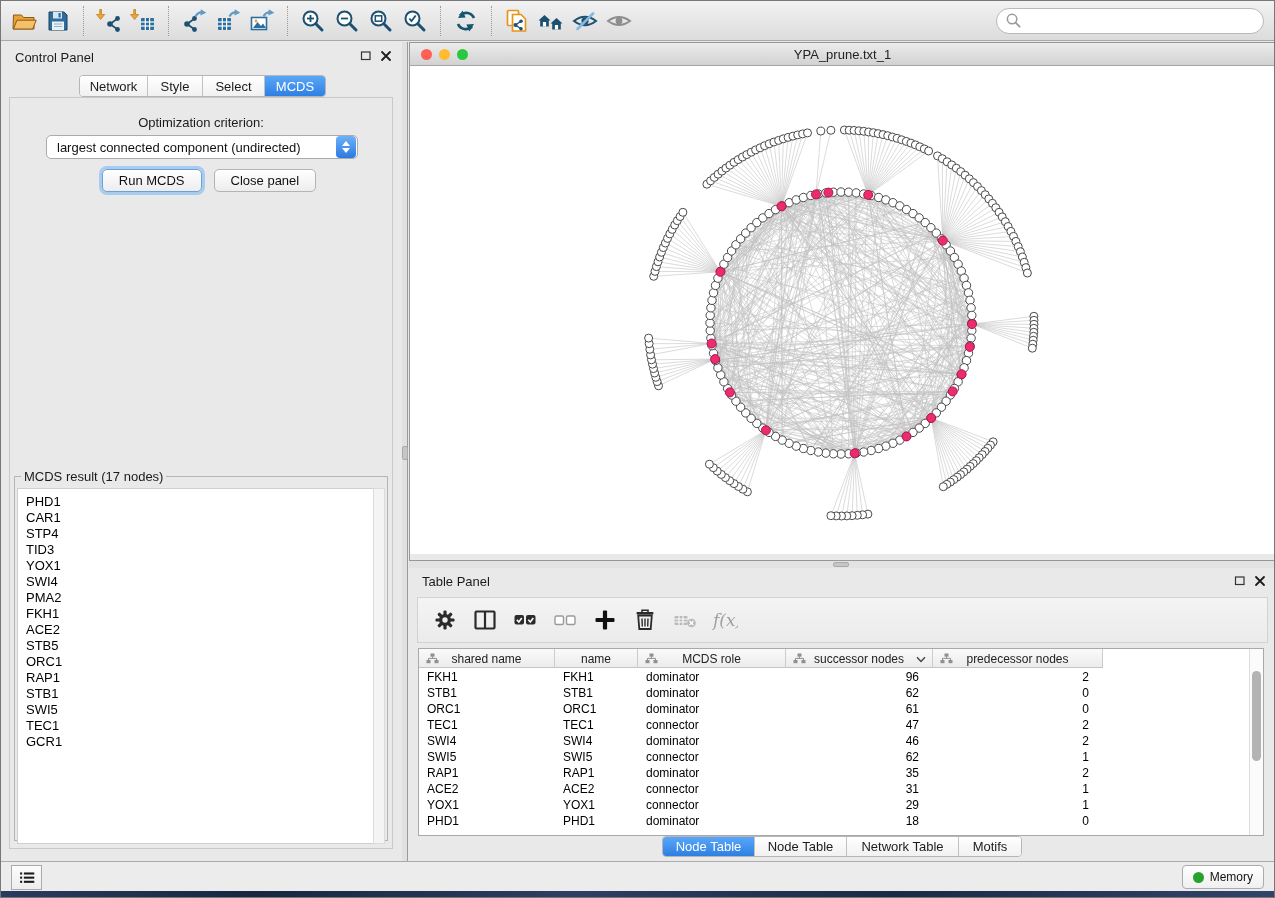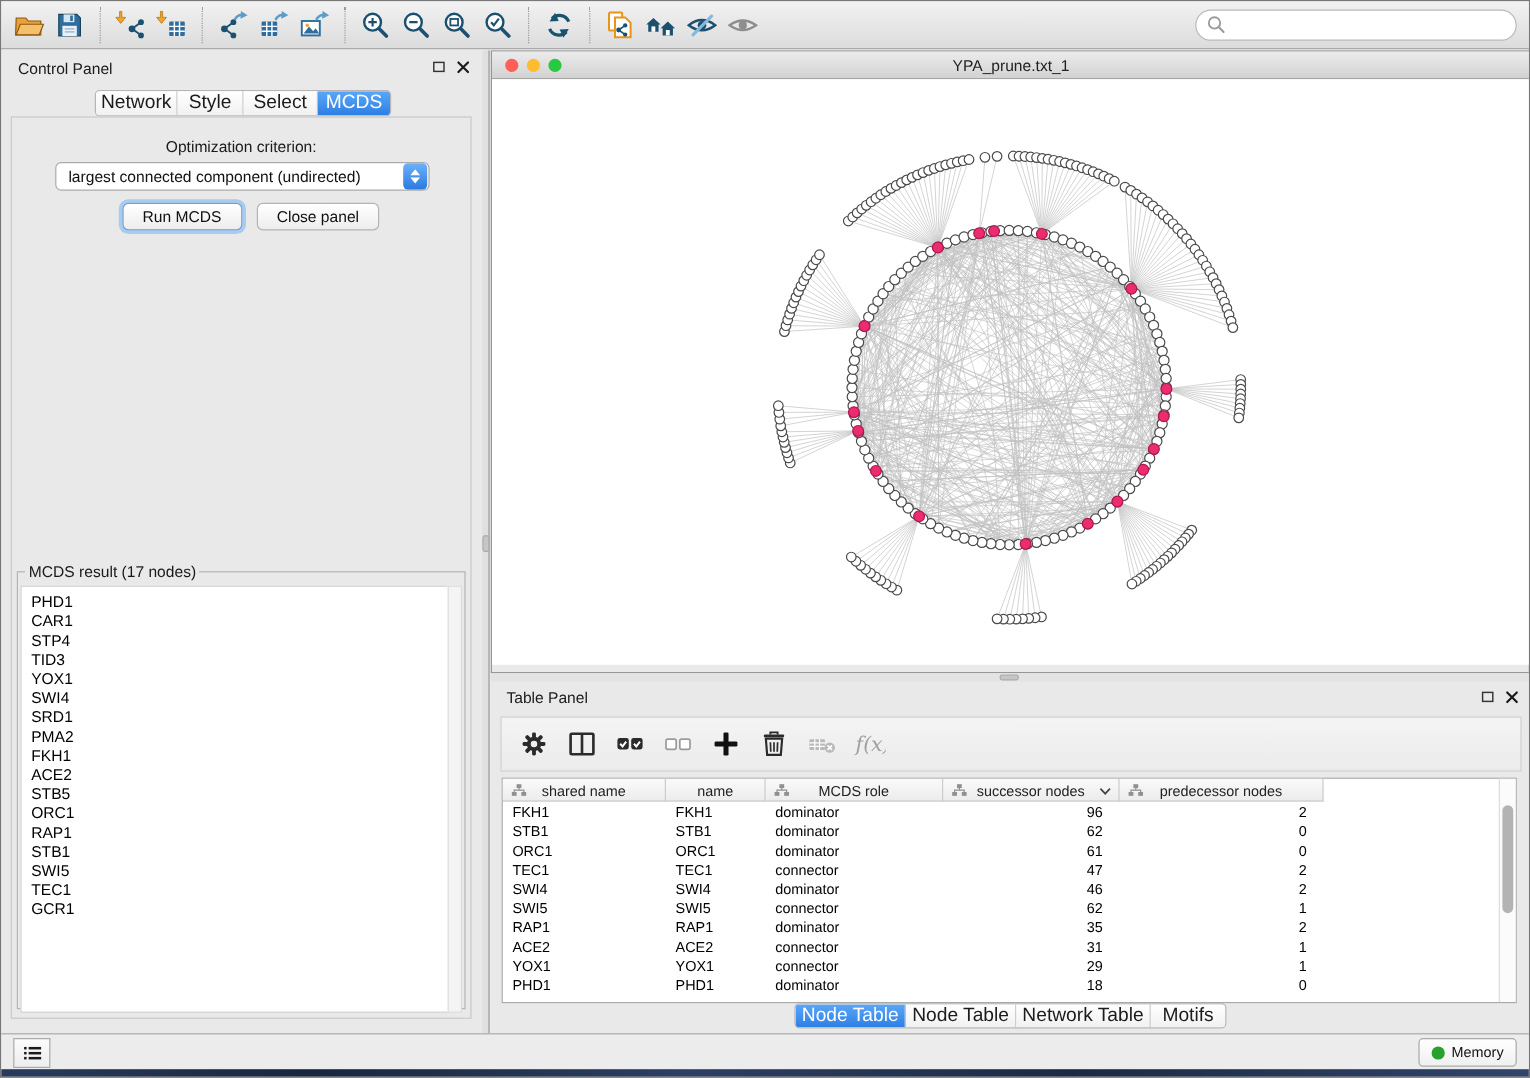--- a/index.html
+++ b/index.html
@@ -24,21 +24,21 @@
   .main { position:absolute; left:0; top:41px; width:1275px; height:819px; }
 
   
   .control-panel { position:absolute; left:0; top:0; width:401px; height:819px; background:#e9e9e9; }
   .cp-header { position:absolute; left:0; top:0; width:100%; height:28px; }
   .cp-title { position:absolute; left:14px; top:8px; font-size:13px; color:#1c1c1c; }
   .panel-icons { position:absolute; right:10px; top:8px; display:flex; gap:8px; align-items:center; }
   .panel-icons svg { width:12px; height:12px; }
   .cp-tabs { position:absolute; left:78px; top:33px; height:22px; display:flex;
     border:1px solid #b6b6b6; border-radius:4px; overflow:hidden; background:#fff; }
-  .seg { display:flex; align-items:center; justify-content:center; font-size:16px; color:#1c1c1c;
+  .seg { display:flex; align-items:center; justify-content:center; font-size:13px; color:#1c1c1c;
     border-right:1px solid #c2c2c2; background:linear-gradient(#ffffff,#f1f1f1); cursor:default; }
   .seg:last-child { border-right:none; }
   .seg.active { background:linear-gradient(#5aa7f8,#2e7fe4); color:#fff; }
   .cp-content { position:absolute; left:8px; top:55px; width:384px; height:752px;
     border:1px solid #c9c9c9; background:#e9e9e9; }
   .opt-label { position:absolute; left:0; top:17px; width:100%; text-align:center; font-size:13px; color:#1a1a1a; }
   .criterion-select { position:absolute; left:36px; top:37px; width:312px; height:24px; background:#fff;
     border:1px solid #ababab; border-radius:5px; display:flex; align-items:center; font-size:13px; color:#111; }
   .criterion-select .val { padding-left:10px; flex:1; white-space:nowrap; overflow:hidden; }
   .stepper { width:20px; height:22px; margin:0 1px; border-radius:4px; background:linear-gradient(#6cb1f9,#2c7ae0);
@@ -340,21 +340,20 @@
         </div>
         <fieldset class="result-box">
           <legend>MCDS result (17 nodes)</legend>
           <div class="result-list" id="mcds-list">
               <div class="result-item">PHD1</div>
               <div class="result-item">CAR1</div>
               <div class="result-item">STP4</div>
               <div class="result-item">TID3</div>
               <div class="result-item">YOX1</div>
               <div class="result-item">SWI4</div>
-              <div class="result-item">SRD1</div>
               <div class="result-item">PMA2</div>
               <div class="result-item">FKH1</div>
               <div class="result-item">ACE2</div>
               <div class="result-item">STB5</div>
               <div class="result-item">ORC1</div>
               <div class="result-item">RAP1</div>
               <div class="result-item">STB1</div>
               <div class="result-item">SWI5</div>
               <div class="result-item">TEC1</div>
               <div class="result-item">GCR1</div>

